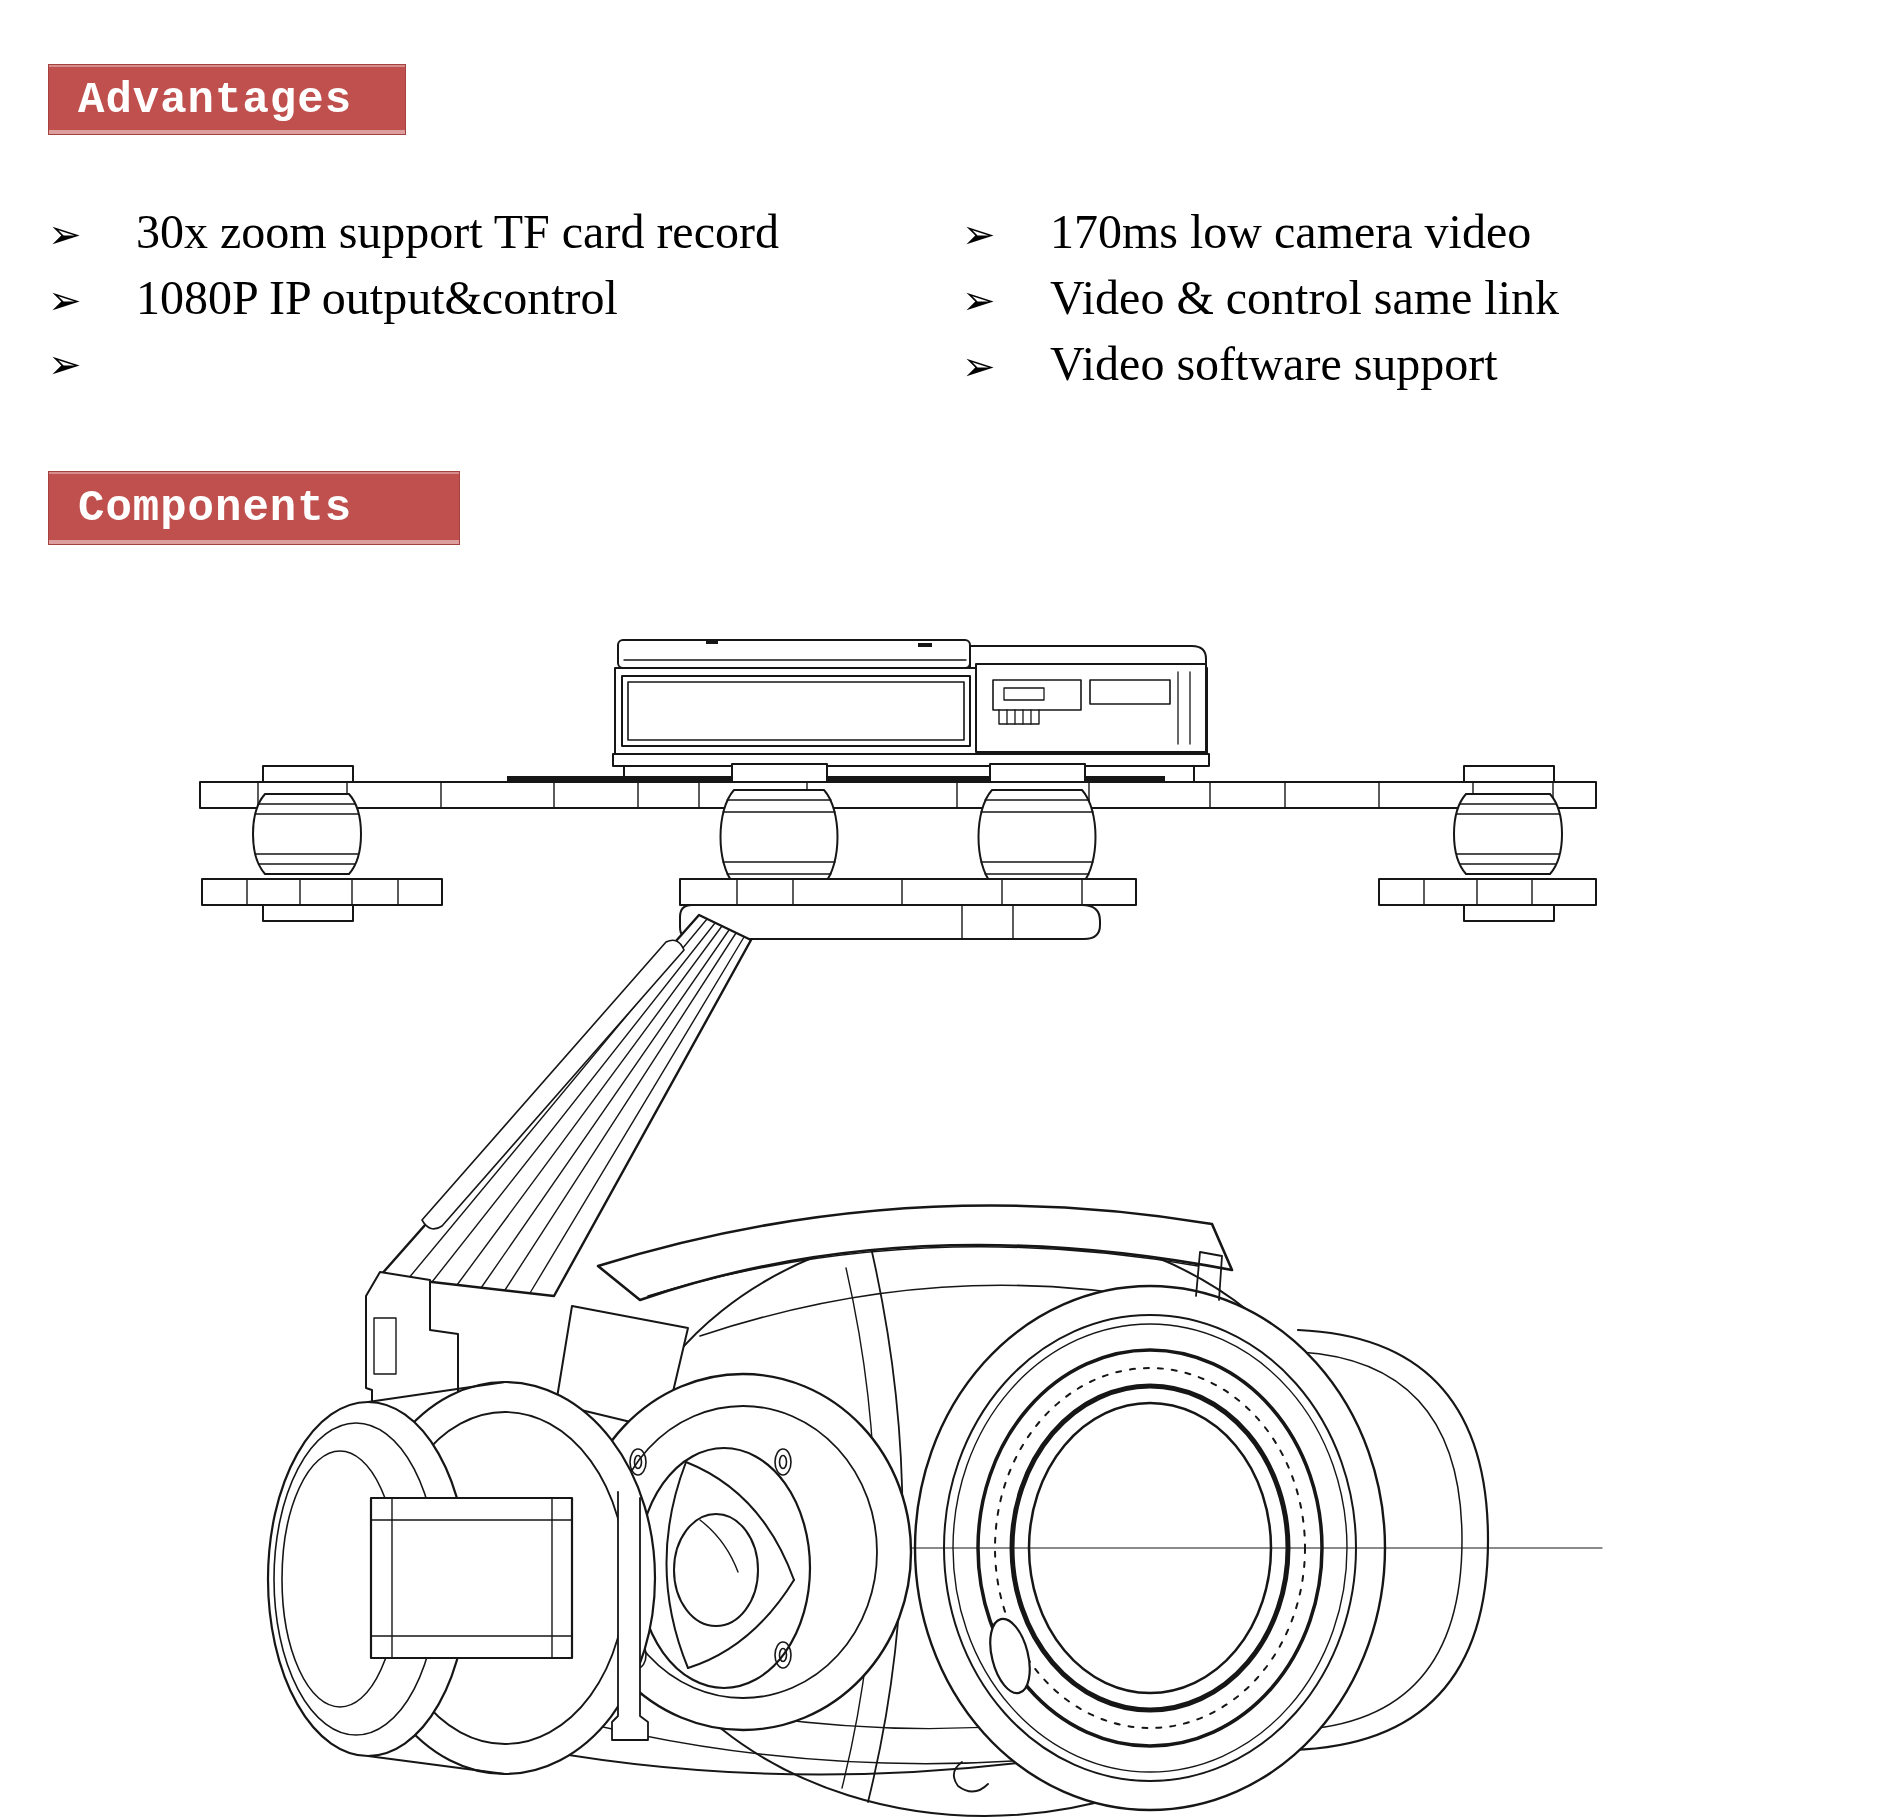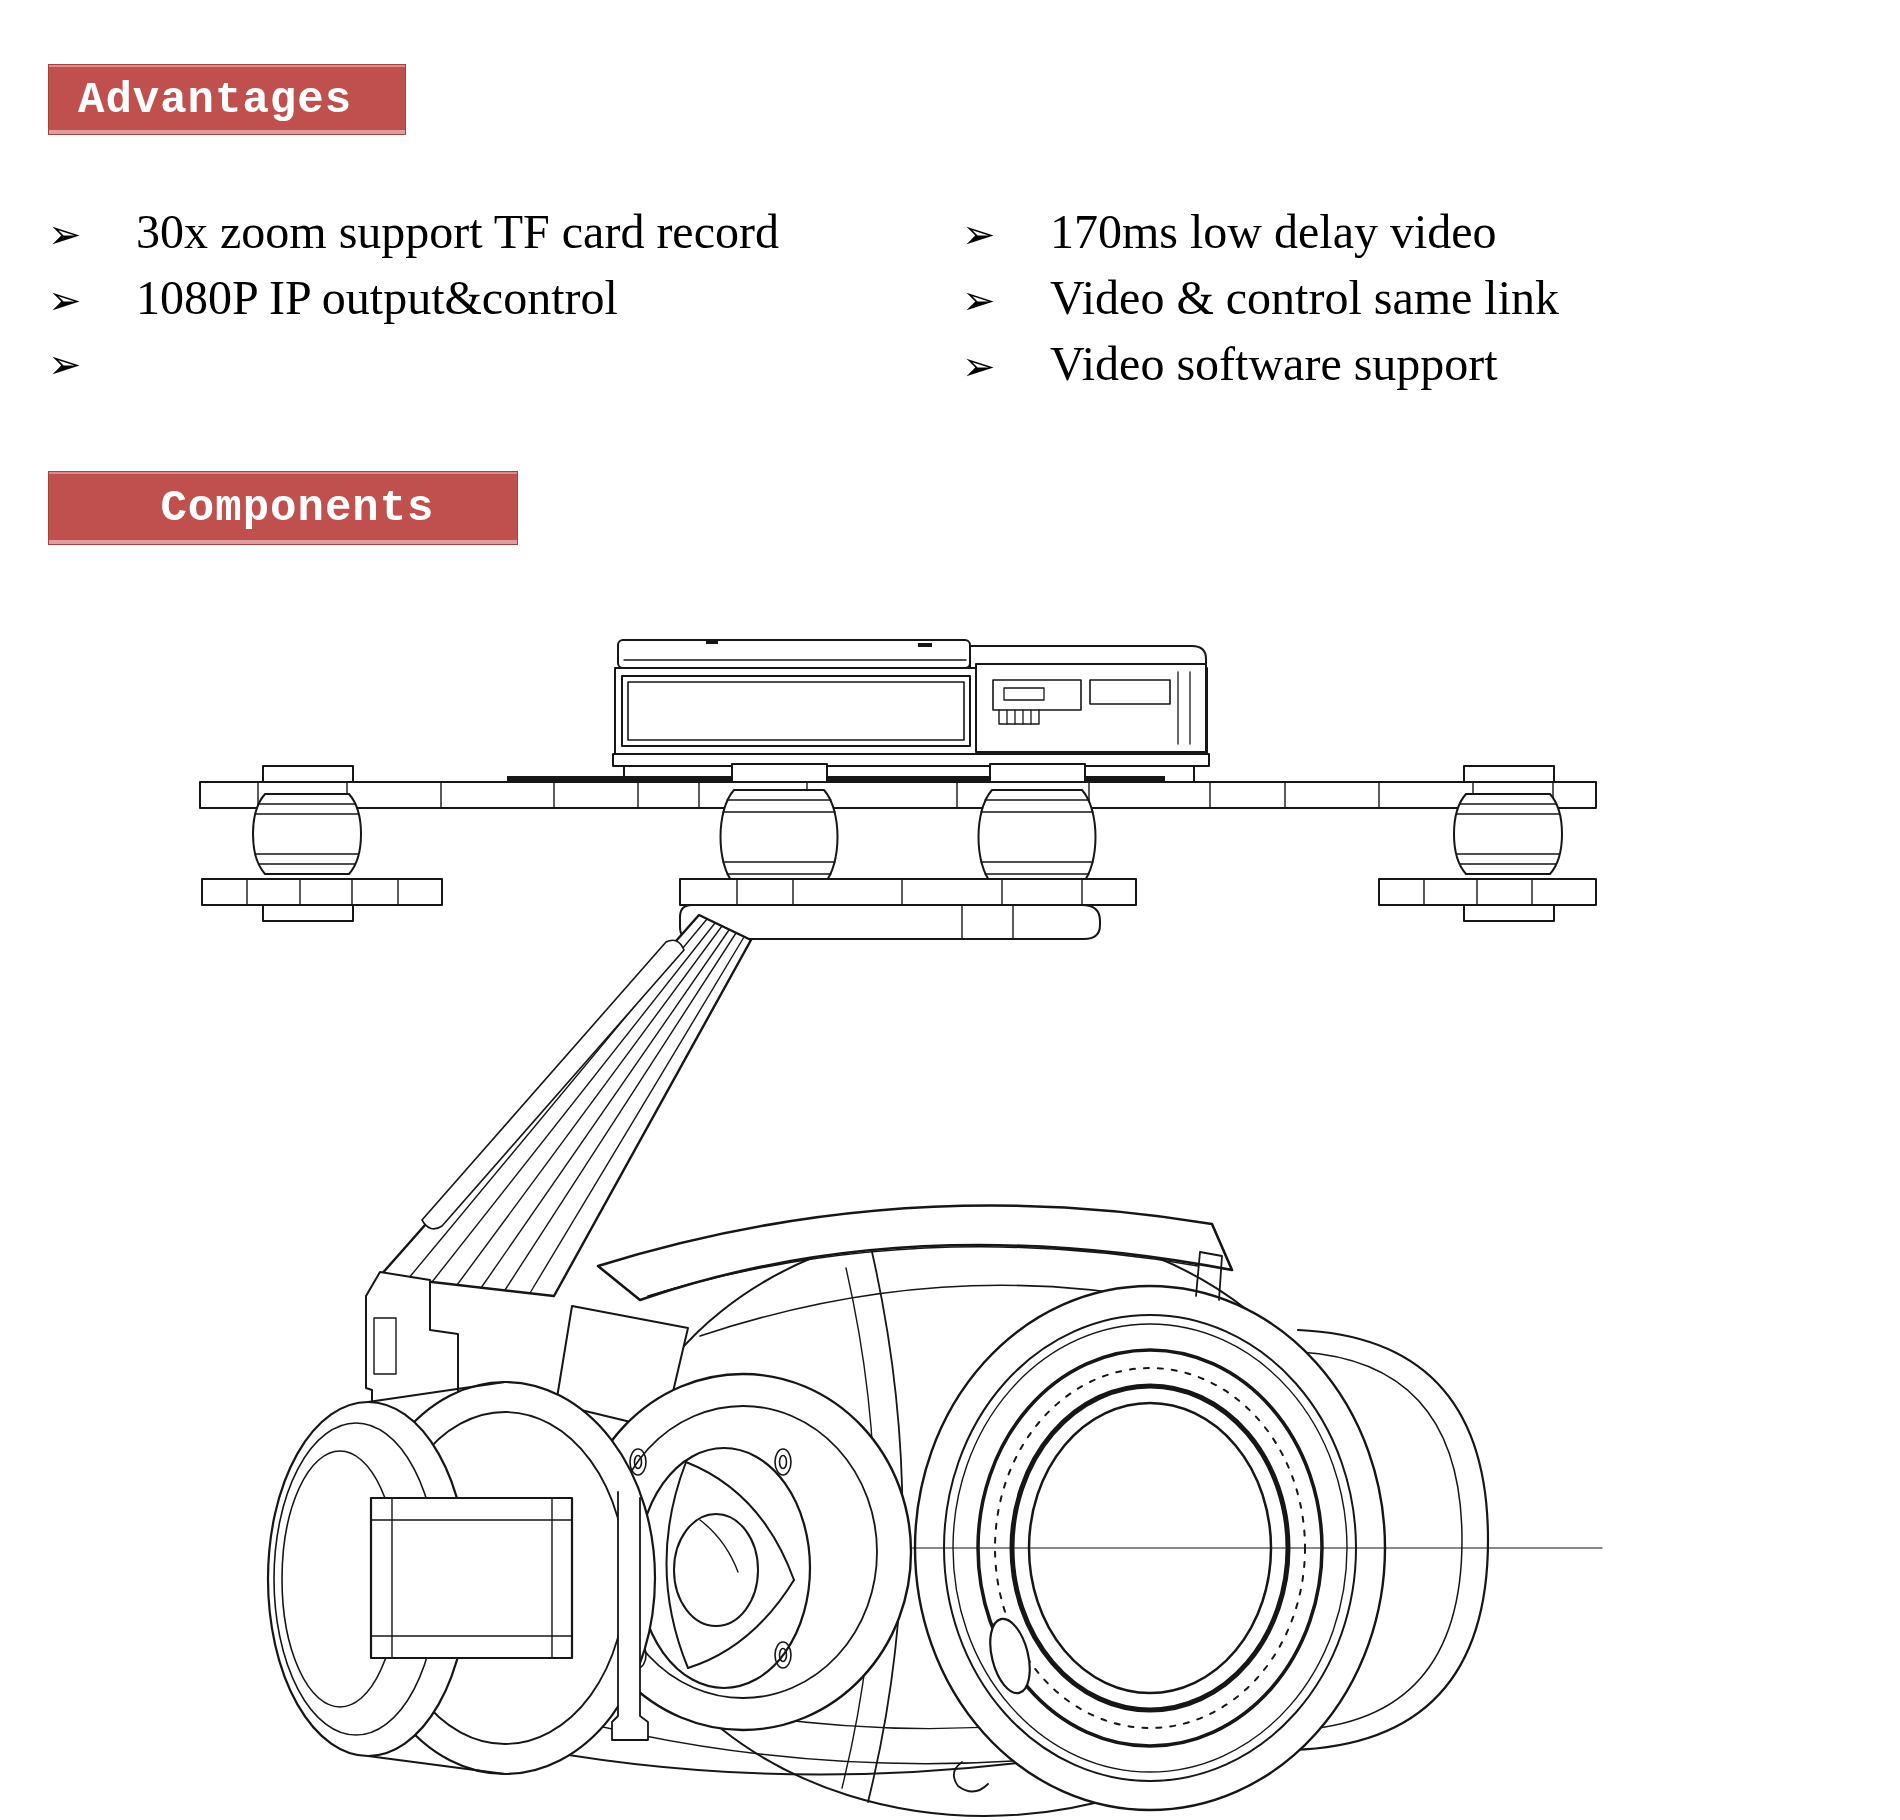--- a/index.html
+++ b/index.html
@@ -8,21 +8,21 @@
     font-family:"Liberation Serif", serif;color:#000;overflow:hidden;
   }
   .hdr{
     position:absolute;left:48px;background:#c0504d;border:1px solid #a5413e;
     color:#ffffff;font-family:"Liberation Mono", monospace;font-weight:bold;
     font-size:44px;display:flex;align-items:center;padding-left:29px;
     box-shadow:inset 0 2px 0 rgba(255,255,255,.35), inset 0 -4px 0 rgba(255,255,255,.45);
     letter-spacing:1px;box-sizing:border-box;
   }
   #hdr-advantages{top:64px;width:358px;height:71px;}
-  #hdr-components{top:471px;width:470px;height:74px;justify-content:center;}
+  #hdr-components{top:471px;width:412px;height:74px;}
   .bullet-row{
     position:absolute;height:66px;line-height:60px;font-size:48px;white-space:nowrap;
     display:flex;align-items:baseline;
   }
   .bullet-row .marker{
     display:inline-block;width:88px;font-family:"DejaVu Sans", sans-serif;
     font-size:40px;color:#000;flex:0 0 88px;
   }
   .col-left{left:48px;}
   .col-right{left:962px;}
@@ -46,21 +46,21 @@
   <div class="bullet-row col-left row-2">
     <span class="marker">➢</span>
     <span>1080P IP output&amp;control</span>
   </div>
   <div class="bullet-row col-left row-3">
     <span class="marker">➢</span>
   </div>
 
   <div class="bullet-row col-right row-1">
     <span class="marker">➢</span>
-    <span>170ms low delay video</span>
+    <span>170ms low camera video</span>
   </div>
   <div class="bullet-row col-right row-2">
     <span class="marker">➢</span>
     <span>Video &amp; control same link</span>
   </div>
   <div class="bullet-row col-right row-3">
     <span class="marker">➢</span>
     <span>Video software support</span>
   </div>
 

